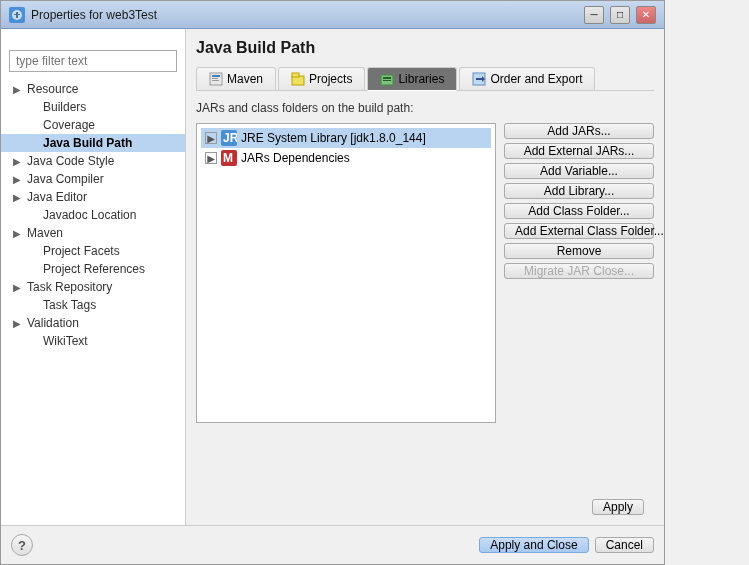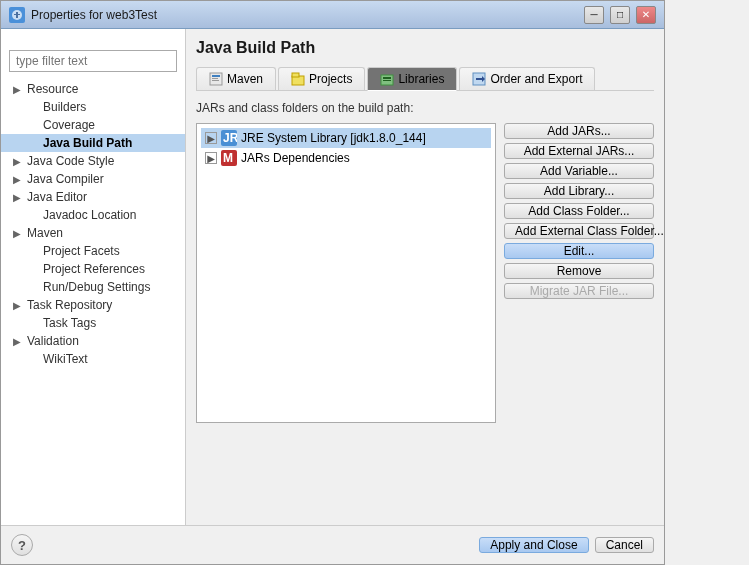--- a/index.html
+++ b/index.html
@@ -111,24 +111,20 @@
             <span>Maven</span>
           </div>
           <div class="sidebar-item indent1">
             <span style="width: 14px;"></span>
             <span>Project Facets</span>
           </div>
           <div class="sidebar-item indent1">
             <span style="width: 14px;"></span>
             <span>Project References</span>
           </div>
-          <div class="sidebar-item indent1">
-            <span style="width: 14px;"></span>
-            <span>Run/Debug Settings</span>
-          </div>
           <div class="sidebar-item">
             <span class="sidebar-arrow">▶</span>
             <span>Task Repository</span>
           </div>
           <div class="sidebar-item indent1">
             <span style="width: 14px;"></span>
             <span>Task Tags</span>
           </div>
           <div class="sidebar-item">
             <span class="sidebar-arrow">▶</span>
@@ -217,26 +213,28 @@
             </div>
           </div>
 
         <div class="btn-panel" id="btn-panel">
             <button class="btn">Add JARs...</button>
             <button class="btn">Add External JARs...</button>
             <button class="btn">Add Variable...</button>
             <button class="btn">Add Library...</button>
             <button class="btn">Add Class Folder...</button>
             <button class="btn">Add External Class Folder...</button>
-            <button class="btn highlighted">Edit...</button>
             <button class="btn">Remove</button>
-            <button class="btn disabled" disabled="">Migrate JAR File...</button>
+            <button class="btn disabled" disabled="">Migrate JAR Close...</button>
           </div>
       </div>
 
+      <div class="apply-area">
+        <button class="btn">Apply</button>
+      </div>
     </div>
   </div>
 
   <div class="footer">
     <div class="help-btn">?</div>
     <div class="footer-right">
       <button class="btn highlighted">Apply and Close</button>
       <button class="btn">Cancel</button>
     </div>
   </div>

